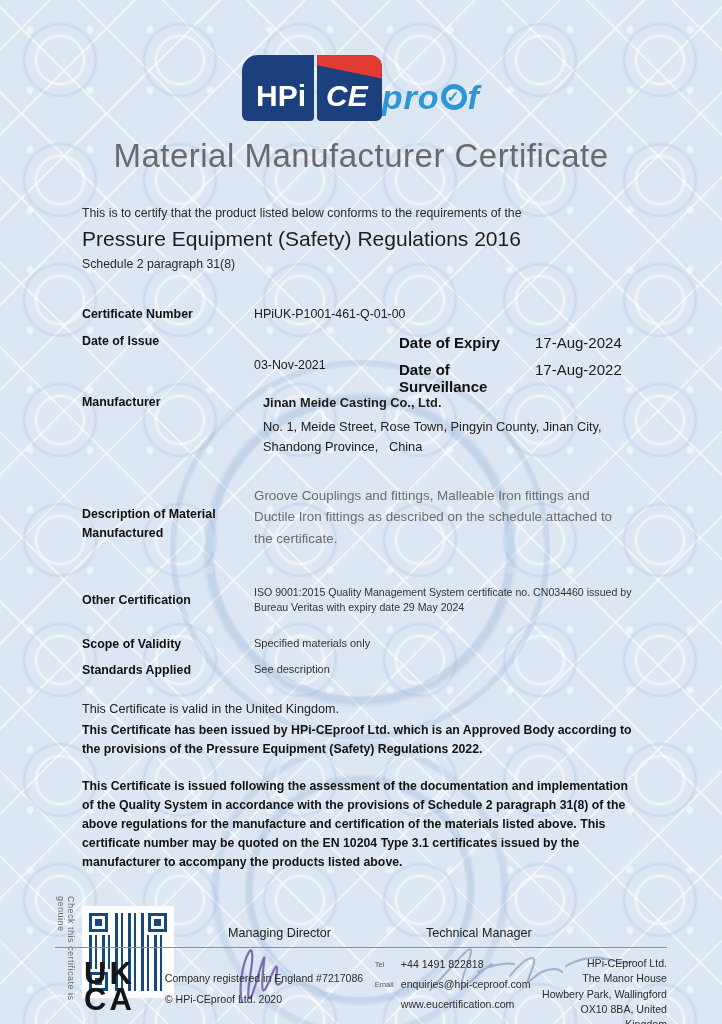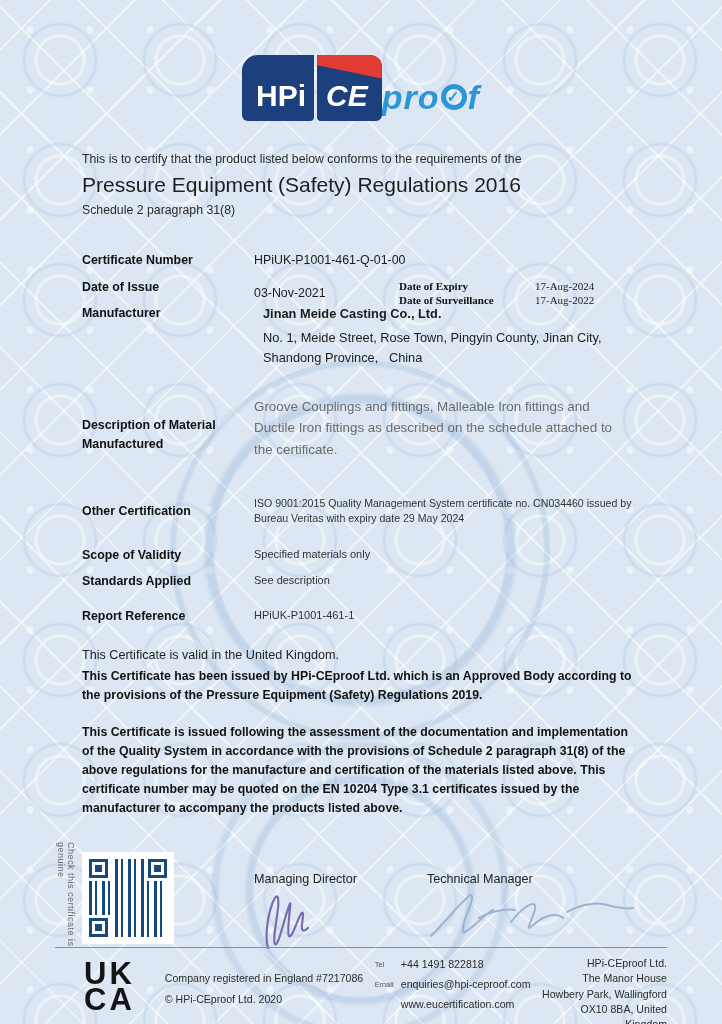--- a/index.html
+++ b/index.html
@@ -44,21 +44,21 @@
   .reg-title{margin-top:7px; font-size:21px; color:#1e1e1e;}
   .schedule-line{margin-top:6px; font-size:12.3px; color:#2a2a2a;}
 
   .fields{margin-top:36px;}
   .row{display:grid; grid-template-columns:172px 1fr; font-size:12.4px; color:#1c1c1c;}
   .row .lbl{font-weight:bold; color:#111;}
   .r-certnum{margin-top:0;}
   .r-issue{margin-top:13px;}
   .issue-line{display:flex; align-items:center;}
   .issue-val{width:145px;}
-  .expiry-grid{display:grid; grid-template-columns:136px 1fr; row-gap:2px; font-size:11px;font-family:Liberation Serif, serif;}
+  .expiry-grid{display:grid; grid-template-columns:136px 1fr; row-gap:10px; font-size:15px;}
   .expiry-grid .lbl{font-weight:bold;}
   .r-manufacturer{gap:9px;}
   .man-name{font-weight:bold; font-size:12.8px;}
   .man-addr{font-size:12.8px; margin-top:7px; line-height:1.55; width:380px;}
   .r-description{margin-top:42px; align-items:center;}
   .r-description .lbl{width:150px; line-height:1.5;}
   .desc-val{color:#6a6c6e; font-size:13.4px; line-height:1.6; width:380px; margin-top:-14px;}
   .r-othercert{margin-top:36px; align-items:center;}
   .small-val{font-size:10.6px; color:#333; line-height:1.45; width:400px;}
   .r-scope{margin-top:21px;}
@@ -76,21 +76,21 @@
   .qr-caption{position:absolute; left:-26px; top:0; writing-mode:vertical-rl; font-size:9px; color:#6a6a6a; letter-spacing:0.5px; height:110px;}
   .qr{position:relative; width:92px; height:92px; background:#fff; flex:0 0 auto; margin-top:10px;}
   .qr-noise{position:absolute; inset:7px;
     background-image:
       repeating-linear-gradient(90deg, #174a7c 0 3px, transparent 3px 6px, #174a7c 6px 8px, transparent 8px 13px),
       repeating-linear-gradient(0deg, rgba(255,255,255,0.92) 0 2px, transparent 2px 5px, rgba(255,255,255,0.92) 5px 9px, transparent 9px 12px);}
   .finder{position:absolute; width:19px; height:19px; border:3px solid #174a7c; background:#fff; box-sizing:border-box; box-shadow:0 0 0 3px #fff;}
   .finder::after{content:""; position:absolute; left:3px; top:3px; width:7px; height:7px; background:#174a7c;}
   .f-tl{left:7px; top:7px;} .f-tr{right:7px; top:7px;} .f-bl{left:7px; bottom:7px;}
   .sig-col{display:flex; flex-direction:column;}
-  .sig-md{margin-left:78px; margin-top:30px; width:200px;}
+  .sig-md{margin-left:52px; margin-top:30px; width:200px;}
   .sig-tm{margin-left:10px; margin-top:30px; width:230px;}
   .sig-label{font-size:12.6px; color:#222;}
   .sig-md .sig-label{margin-left:2px;}
   .sig-tm .sig-label{margin-left:2px;}
   .sig-img{margin-top:4px;}
   .foot-rule{position:absolute; left:55px; right:55px; top:947px; border-top:1px solid #8a8f96; z-index:3;}
 
   
   .footer{position:absolute; left:0; right:0; top:952px; padding:0 55px 0 84px; display:flex; z-index:3;}
   .ukca{font-weight:800; font-size:31px; line-height:0.85; letter-spacing:3px; color:#141414; padding-top:9px;}
@@ -121,20 +121,21 @@
           <span class="ce-text">CE</span>
         </div>
         <div class="logo-proof">
           <span>pro</span>
           <span class="check-o">✓</span>
           <span>f</span>
         </div>
       </div>
     </div>
 
+    <div class="title">Material Manufacturer Certificate</div>
 
     <div class="certify-line">This is to certify that the product listed below conforms to the requirements of the</div>
     <div class="reg-title">Pressure Equipment (Safety) Regulations 2016</div>
     <div class="schedule-line">Schedule 2 paragraph 31(8)</div>
 
     <div class="fields">
       <div class="row r-certnum">
         <span class="lbl">Certificate Number</span>
         <span>HPiUK-P1001-461-Q-01-00</span>
       </div>
@@ -176,28 +177,24 @@
       <div class="row r-scope">
         <span class="lbl">Scope of Validity</span>
         <span class="mid-val">Specified materials only</span>
       </div>
 
       <div class="row r-standards">
         <span class="lbl">Standards Applied</span>
         <span class="mid-val">See description</span>
       </div>
 
-      <div class="row r-report">
-        <span class="lbl">Report Reference</span>
-        <span class="mid-val">HPiUK-P1001-461-1</span>
-      </div>
     </div>
 
     <div class="valid-line">This Certificate is valid in the United Kingdom.</div>
-    <div class="bold-para para1">This Certificate has been issued by HPi-CEproof Ltd. which is an Approved Body according to the provisions of the Pressure Equipment (Safety) Regulations 2019.</div>
+    <div class="bold-para para1">This Certificate has been issued by HPi-CEproof Ltd. which is an Approved Body according to the provisions of the Pressure Equipment (Safety) Regulations 2022.</div>
     <div class="bold-para para2">This Certificate is issued following the assessment of the documentation and implementation of the Quality System in accordance with the provisions of Schedule 2 paragraph 31(8) of the above regulations for the manufacture and certification of the materials listed above. This certificate number may be quoted on the EN 10204 Type 3.1 certificates issued by the manufacturer to accompany the products listed above.</div>
 
     <div class="sig-section">
       <div class="qr-caption">Check this certificate is genuine</div>
       <div class="qr">
         <div class="qr-noise"></div>
         <div class="finder f-tl"></div>
         <div class="finder f-tr"></div>
         <div class="finder f-bl"></div>
       </div>

